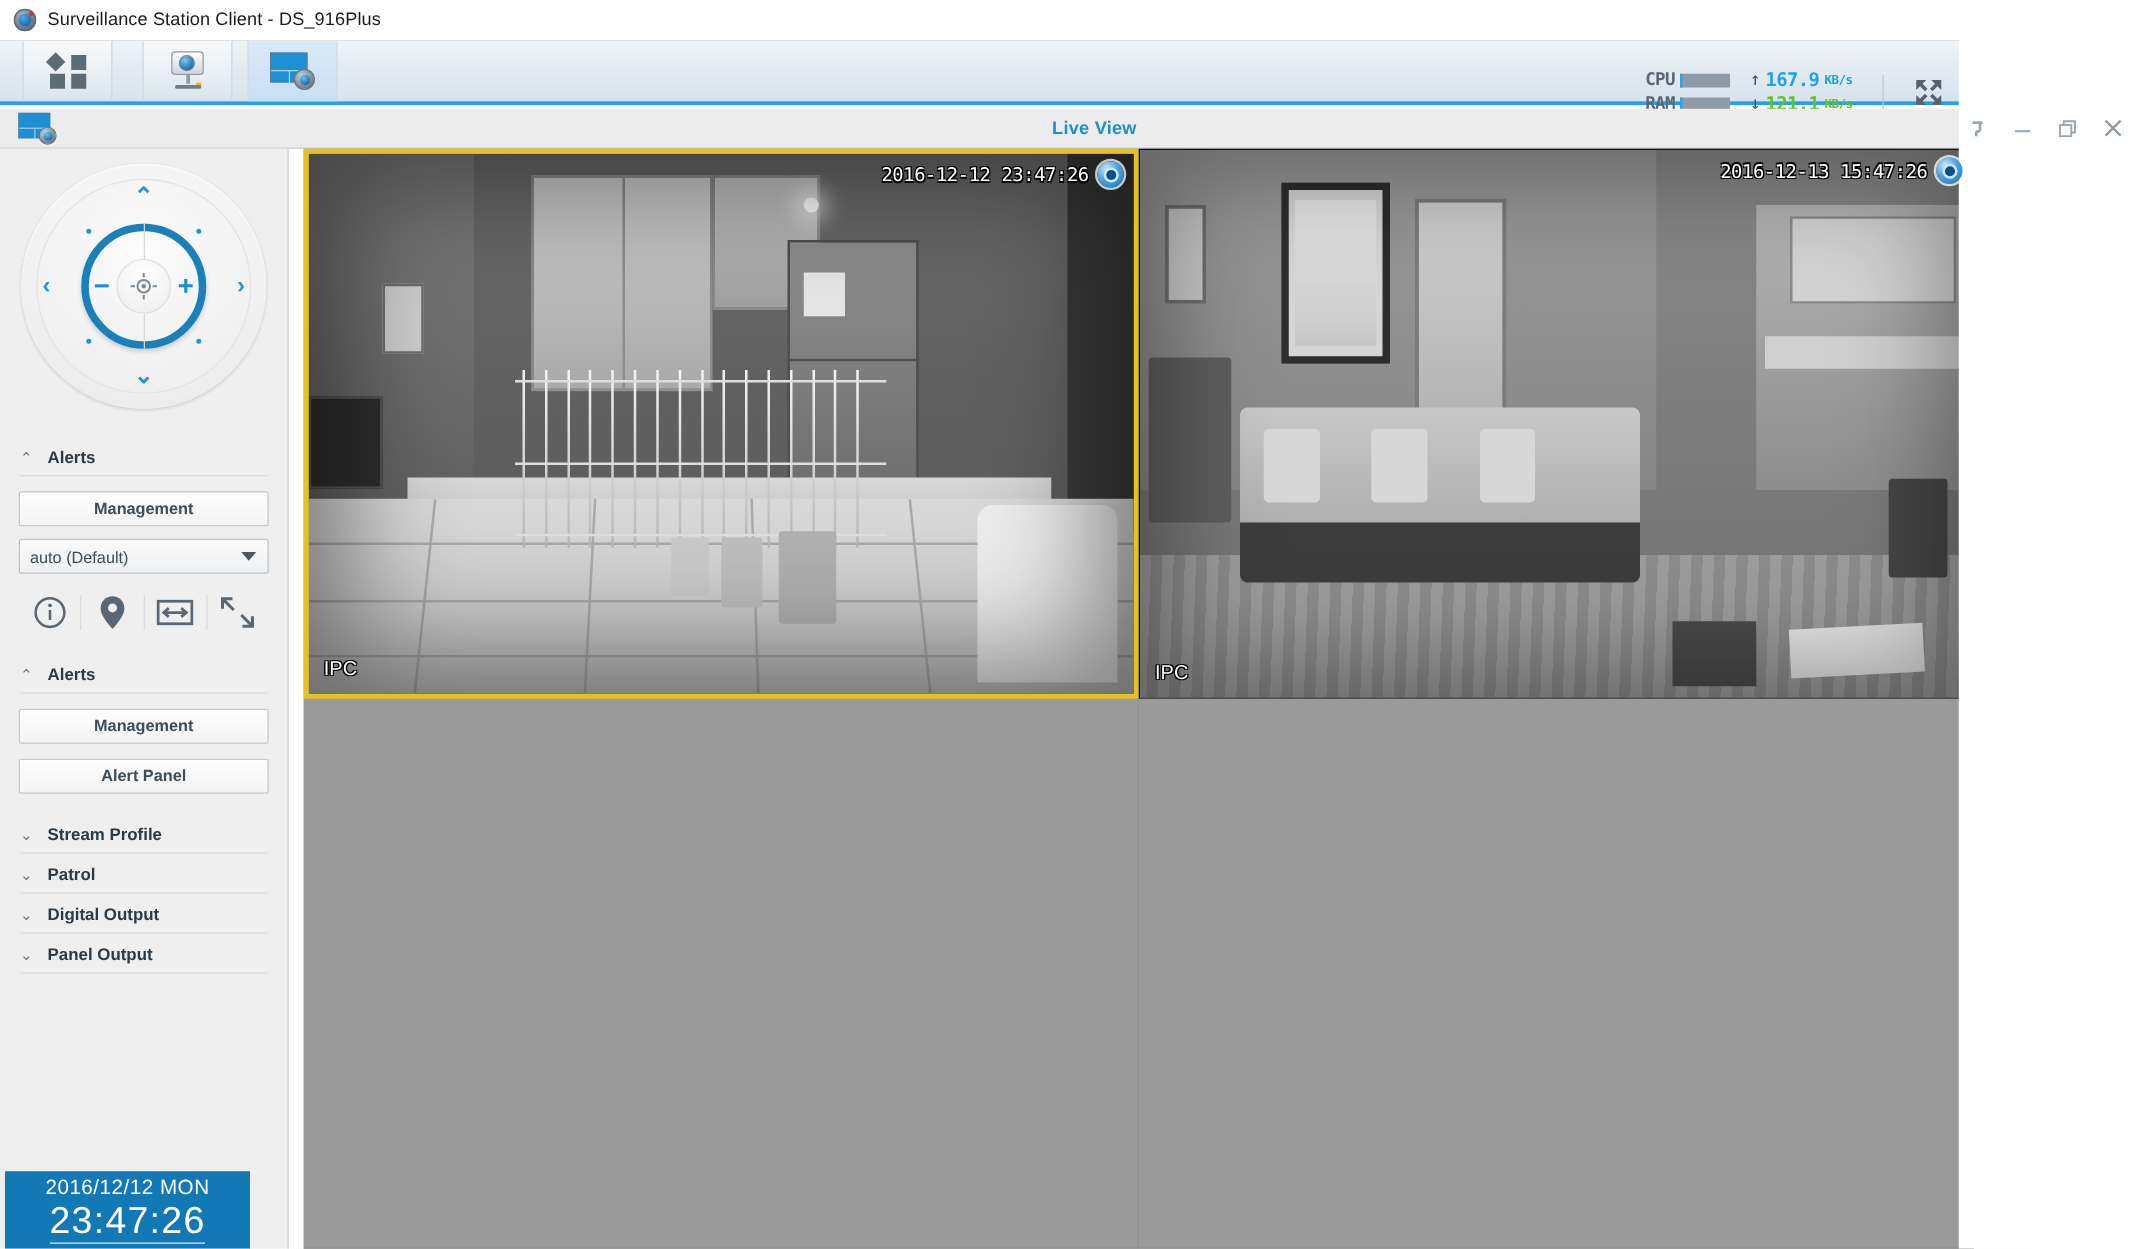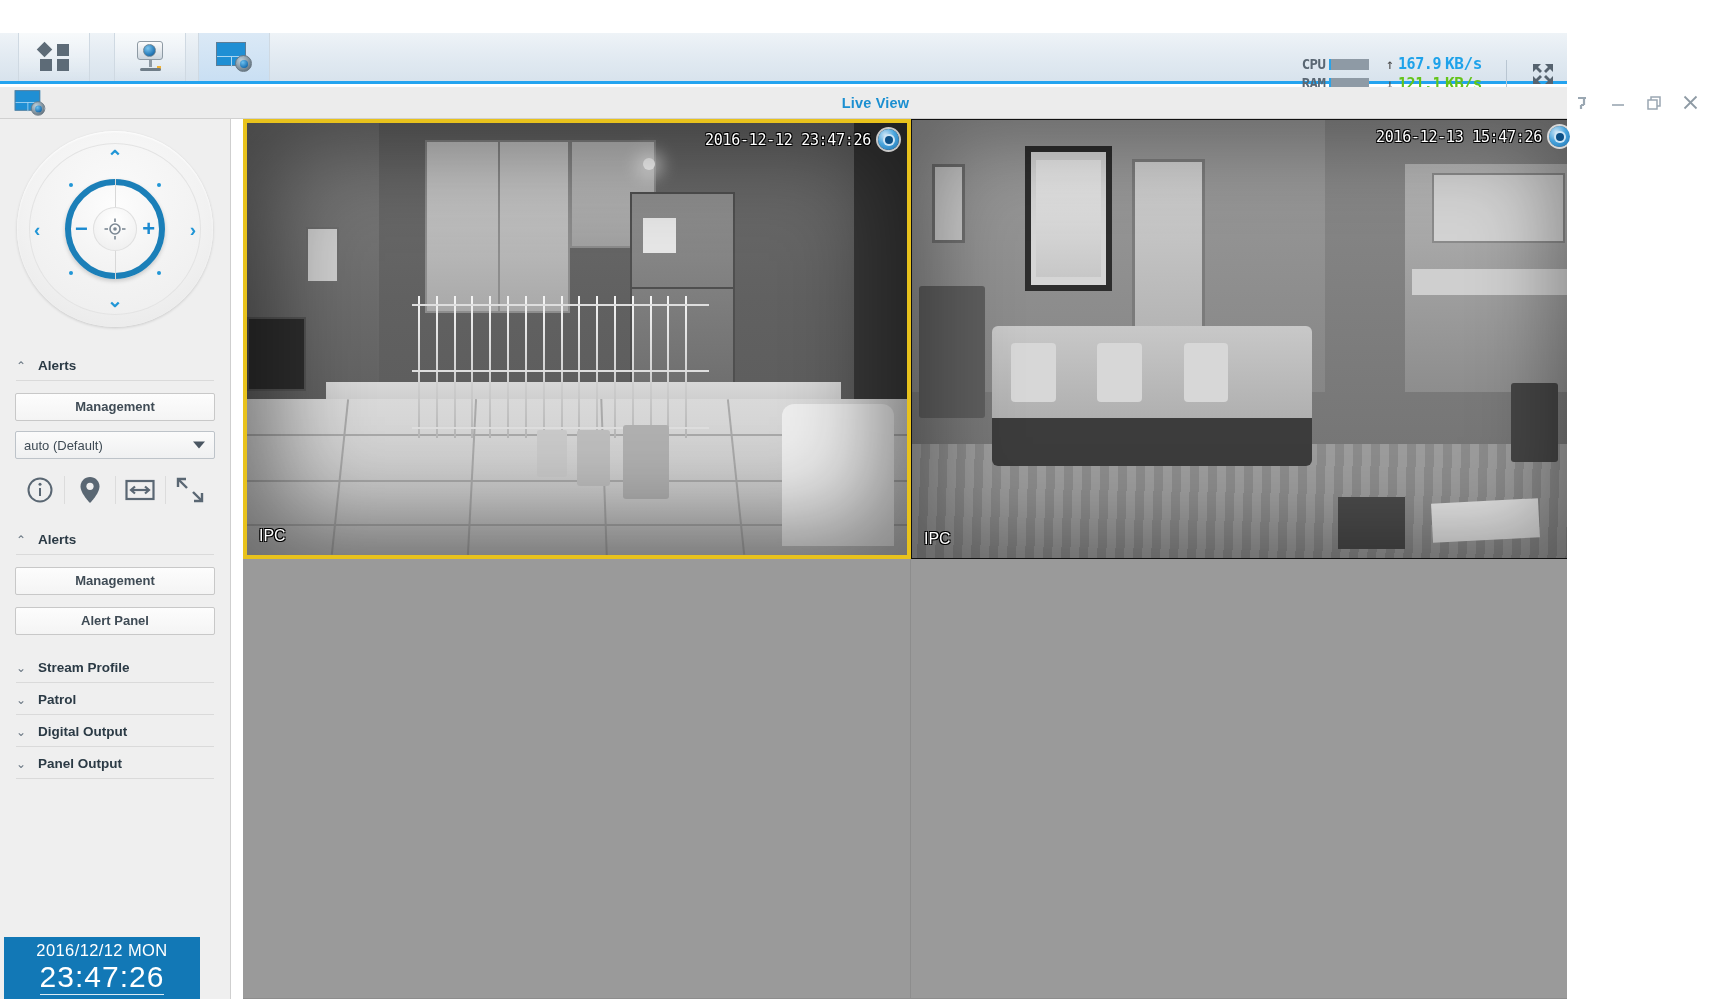--- a/index.html
+++ b/index.html
@@ -107,21 +107,21 @@
   .meter-row { display:flex; align-items:center; gap:4px; }
   .meter-name { font-size:14px; color:#5a6773; font-weight:bold; letter-spacing:-.5px; }
   .meter-bar {
     width:40px; height:11px; background:#8e9aa5; border-left:2px solid #2aa3e8;
   }
   .net { display:flex; flex-direction:column; gap:1px; padding-left:8px; }
   .net-row { display:flex; align-items:center; gap:4px; font-family:"DejaVu Sans Mono", monospace; }
   .net-arrow { font-size:14px; color:#4a4a4a; line-height:1; }
   .net-up { color:#1ea2ea; font-size:15px; font-weight:bold; letter-spacing:-.4px; }
   .net-down { color:#63c41a; font-size:15px; font-weight:bold; letter-spacing:-.4px; }
-  .net-unit { font-size:16px; }
+  .net-unit { font-size:10px; }
 
   .tb-div { width:1px; height:28px; background:#b9c6d2; margin:0 14px; }
   .tb-ico { width:44px; height:40px; display:flex; align-items:center; justify-content:center; color:#56636f; }
 
   
   .panel-head {
     position:absolute; left:0; top:87px; width:1709px; height:32px;
     background:#ececec; border-bottom:1px solid #d0d0d0;
     display:flex; align-items:center;
   }
@@ -331,20 +331,46 @@
   .s2 .box { position:absolute; right:26%; bottom:2%; width:10%; height:12%; background:#4a4a4a; }
   .s2 .vign { position:absolute; inset:0; box-shadow: inset 0 0 80px 26px rgba(0,0,0,.35); }
 
   .right-fill { position:absolute; left:1567px; top:0; width:142px; height:999px; background:#ffffff; }
 </style>
 </head>
 <body>
 
 <div id="app">
 
+  <div class="titlebar">
+    <div class="title-icon">
+      <div class="ring"></div>
+        <div class="lens"></div>
+        <div class="dot"></div>
+    </div>
+    <div class="title-text">Surveillance Station Client - DS_916Plus</div>
+    <div class="win-controls">
+      <div class="win-btn">
+        <svg width="13" height="13" viewBox="0 0 13 13">
+            <line x1="1" y1="7" x2="12" y2="7" stroke="#333" stroke-width="1.2"></line>
+          </svg>
+      </div>
+      <div class="win-btn">
+        <svg width="13" height="13" viewBox="0 0 13 13">
+            <rect x="1.5" y="1.5" width="10" height="10" fill="none" stroke="#333" stroke-width="1.2"></rect>
+          </svg>
+      </div>
+      <div class="win-btn">
+        <svg width="13" height="13" viewBox="0 0 13 13">
+            <line x1="1.5" y1="1.5" x2="11.5" y2="11.5" stroke="#333" stroke-width="1.3"></line>
+            <line x1="11.5" y1="1.5" x2="1.5" y2="11.5" stroke="#333" stroke-width="1.3"></line>
+          </svg>
+      </div>
+    </div>
+  </div>
 
   <div class="toolbar">
     <div class="tabgroup">
       <div class="tab">
         <div class="ico-grid">
           <i class="a"></i>
             <i class="b"></i>
             <i class="c"></i>
             <i class="d"></i>
         </div>

